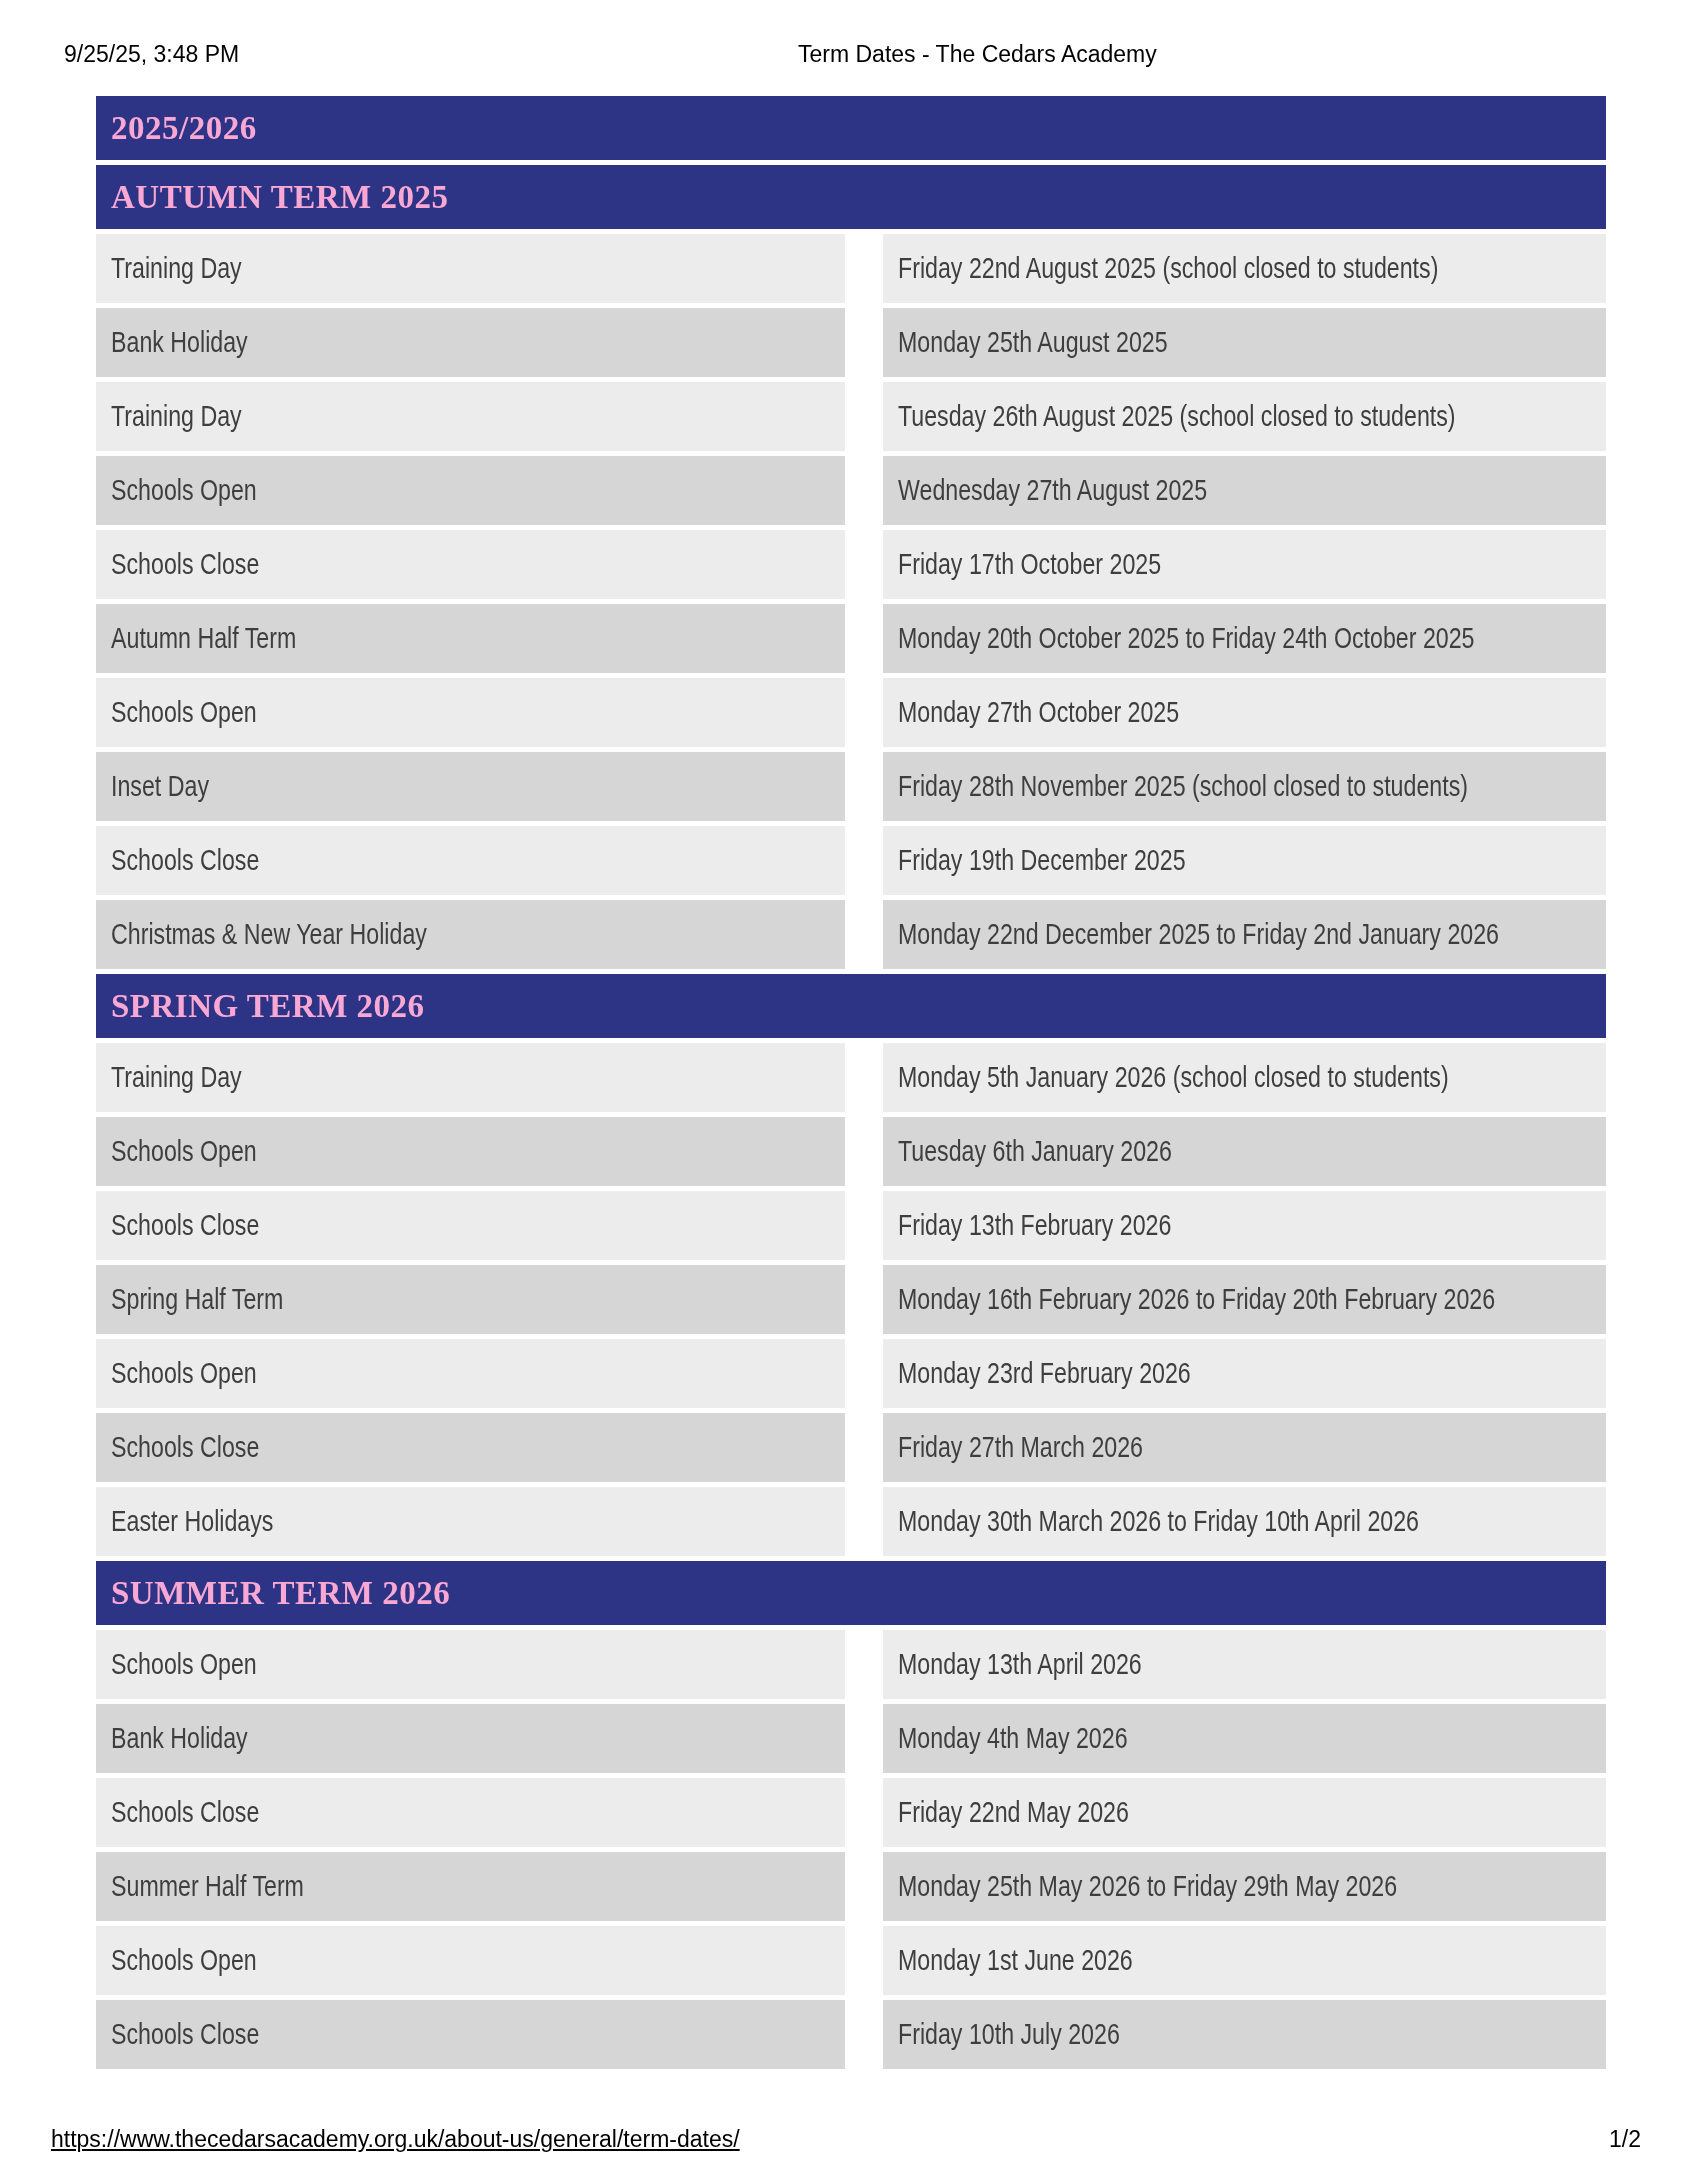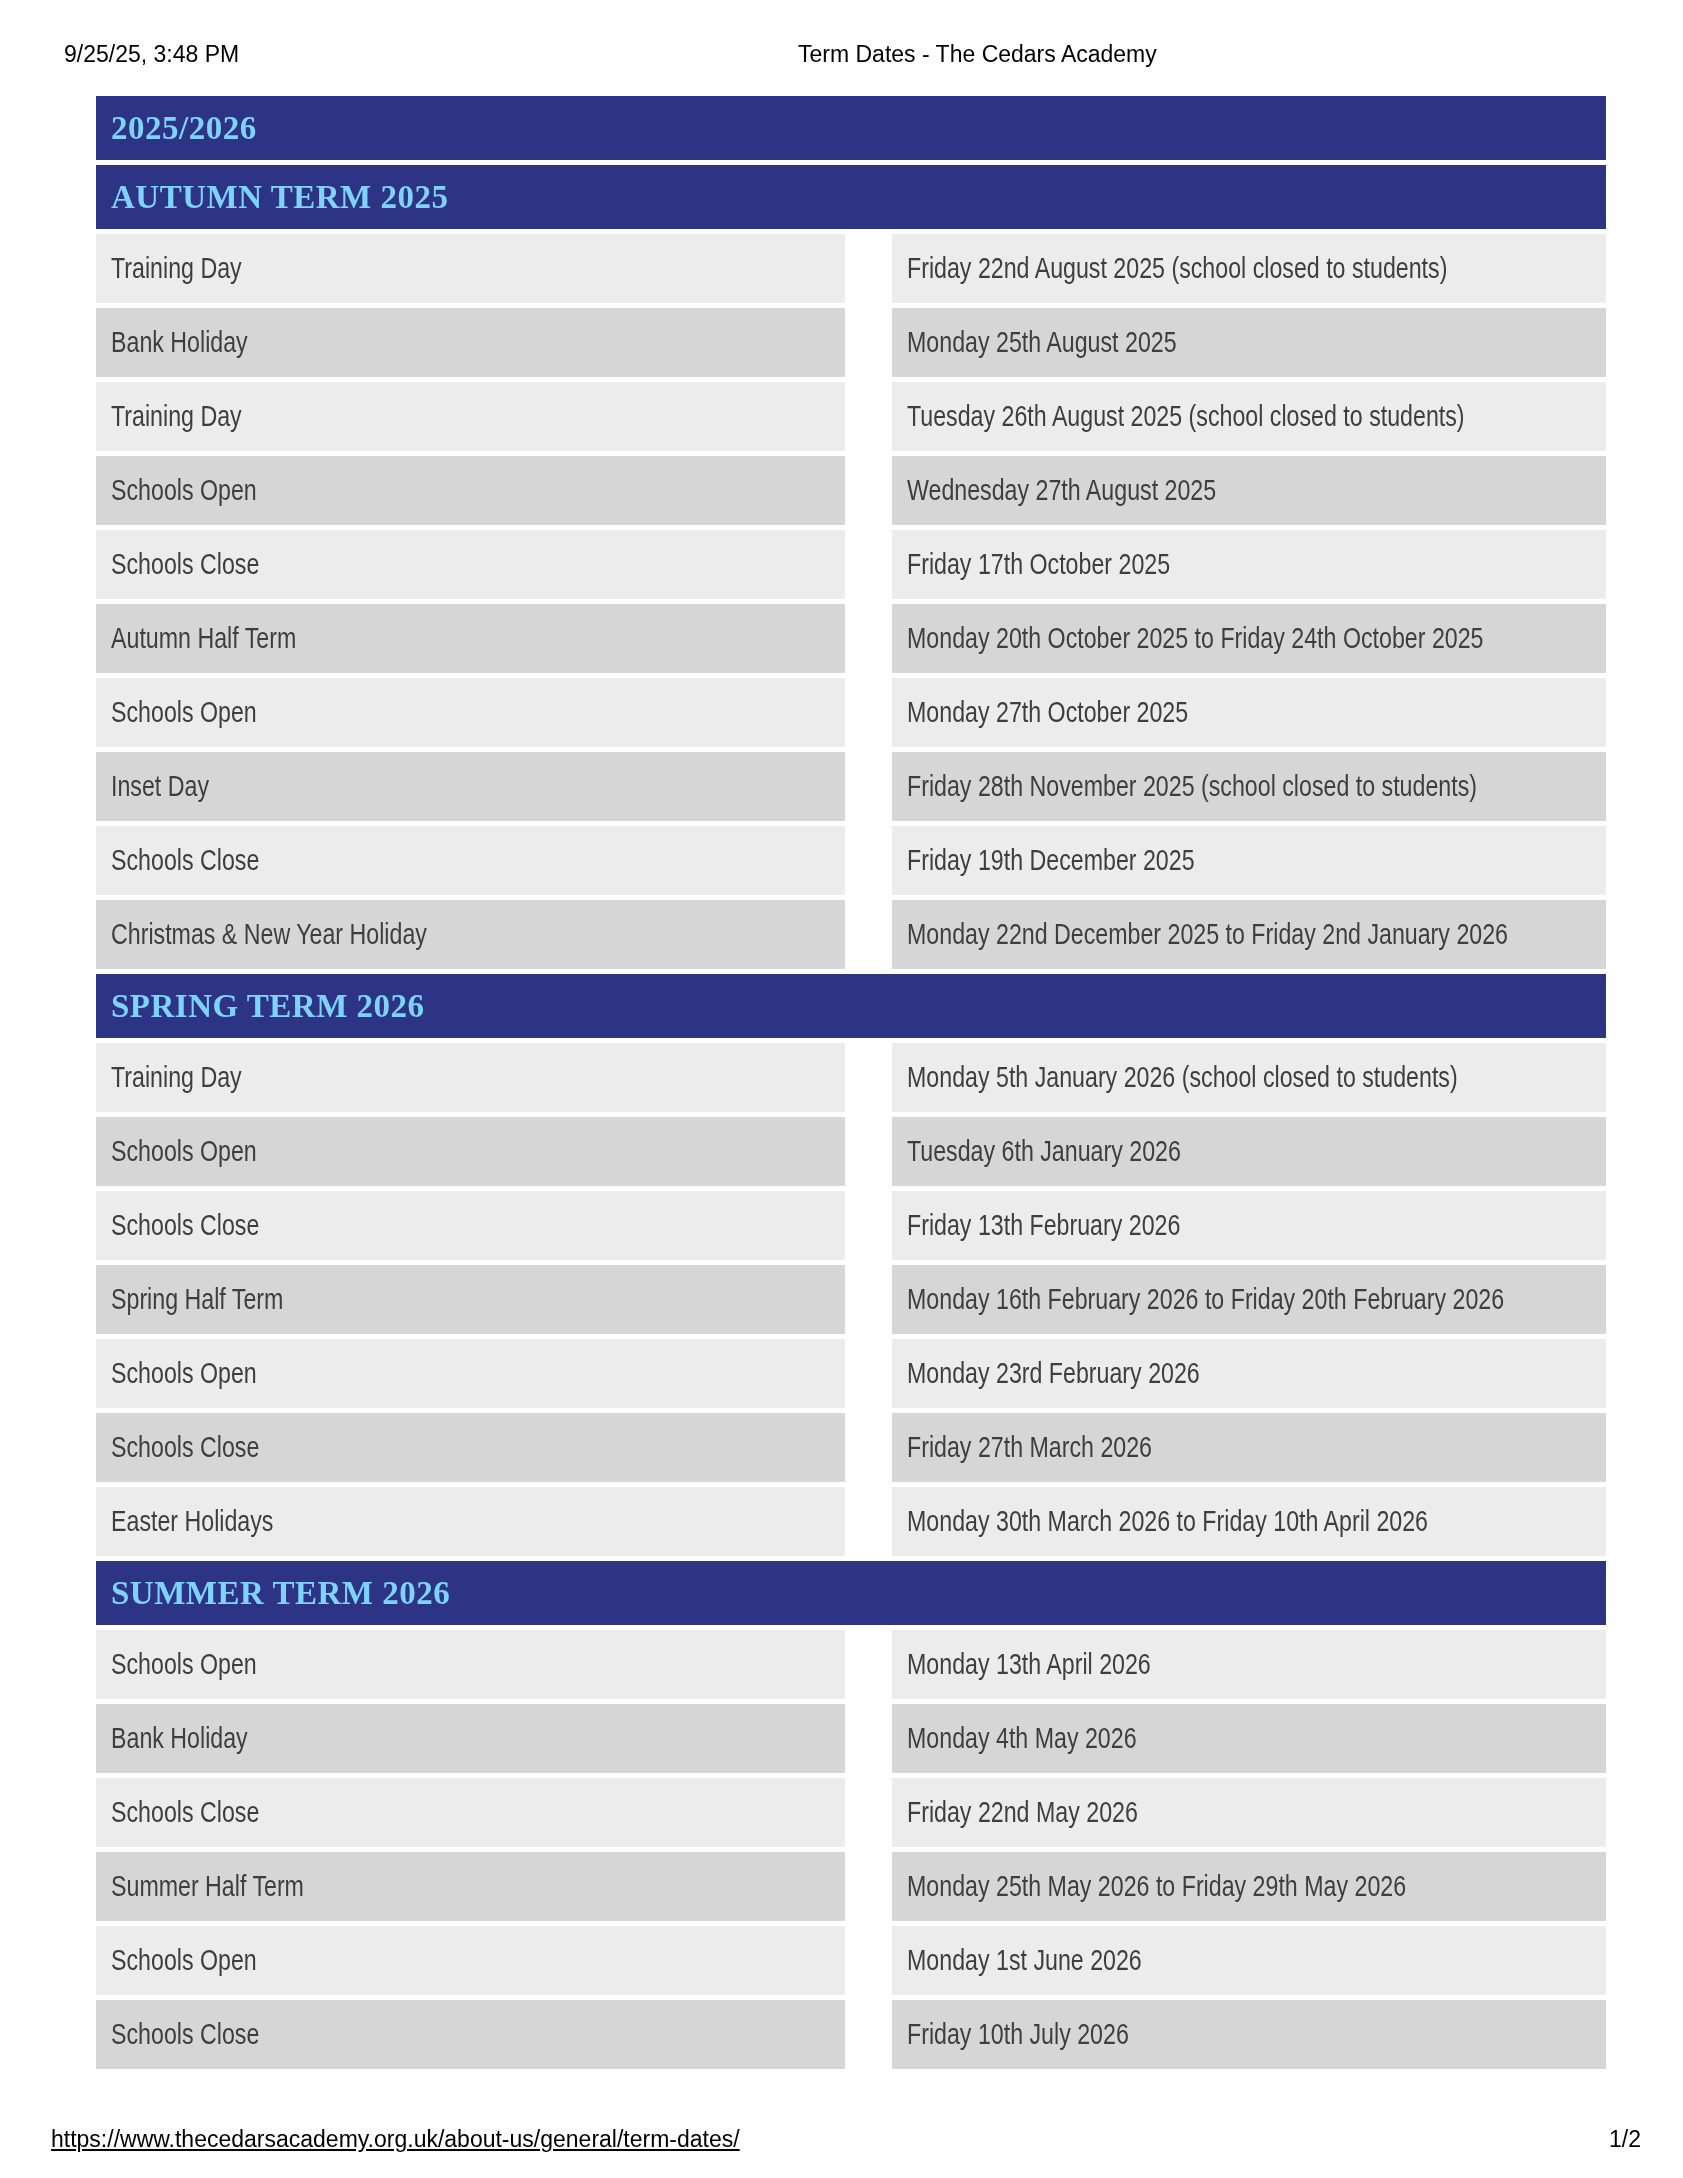--- a/index.html
+++ b/index.html
@@ -29,33 +29,33 @@
 
   .doc-table{
     position:absolute;
     left:96px;top:96px;
     width:1510px;
   }
   .section-header{
     height:64px;
     margin-bottom:5px;
     background:var(--accent);
-    color:#7dd3fc;
+    color:#f9a8d4;
     display:flex;
     align-items:center;
     padding-left:15px;
     font-family:"Liberation Serif", serif;
     font-weight:bold;
     font-size:33px;
     letter-spacing:0.5px;
     white-space:nowrap;
   }
   .t-row{
     display:flex;
-    column-gap:11px;
+    column-gap:2px;
     margin-bottom:5px;
     height:69px;
   }
   .t-cell{
     display:flex;
     align-items:center;
     padding-left:15px;
     overflow:hidden;
   }
   .t-cell.label{width:749px;flex:none;}

